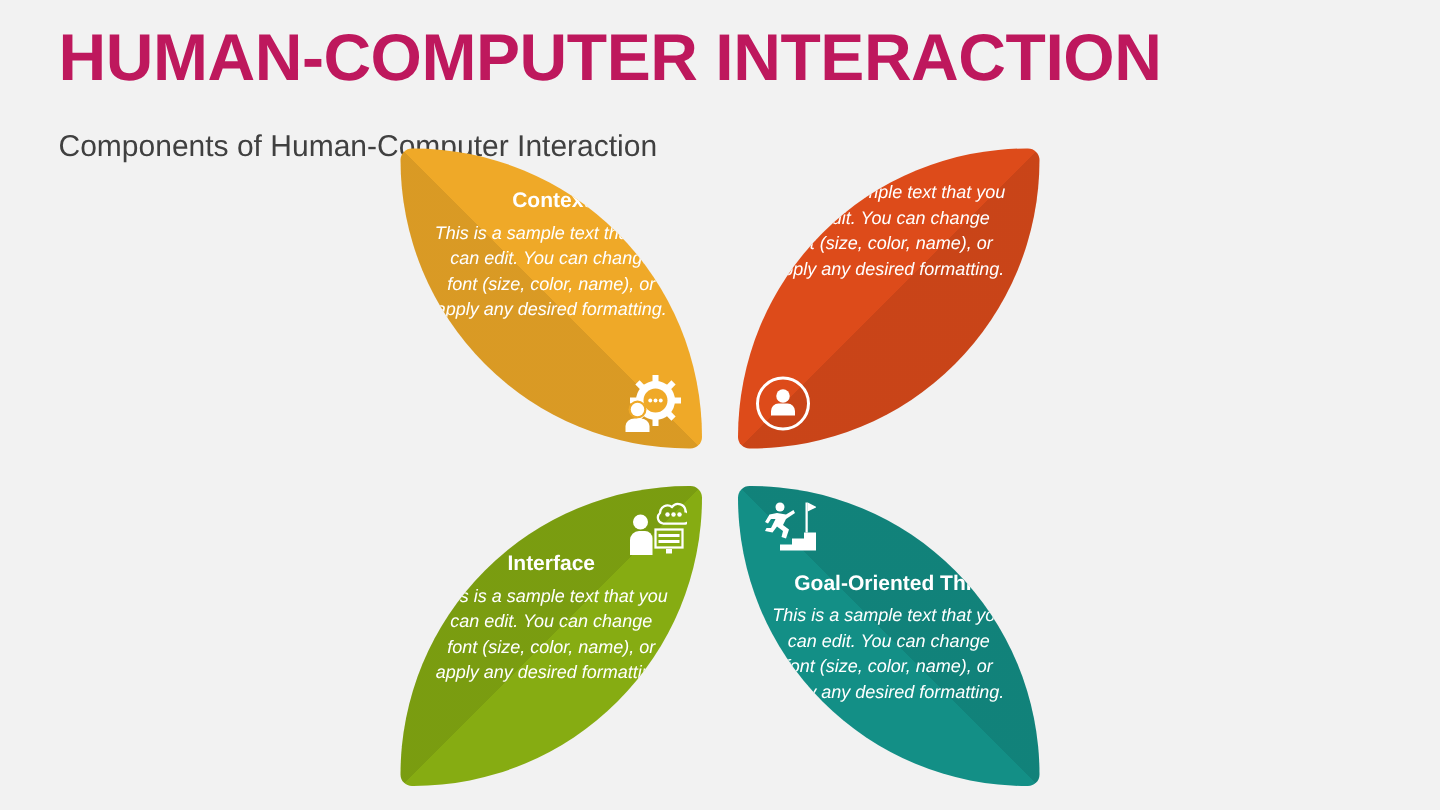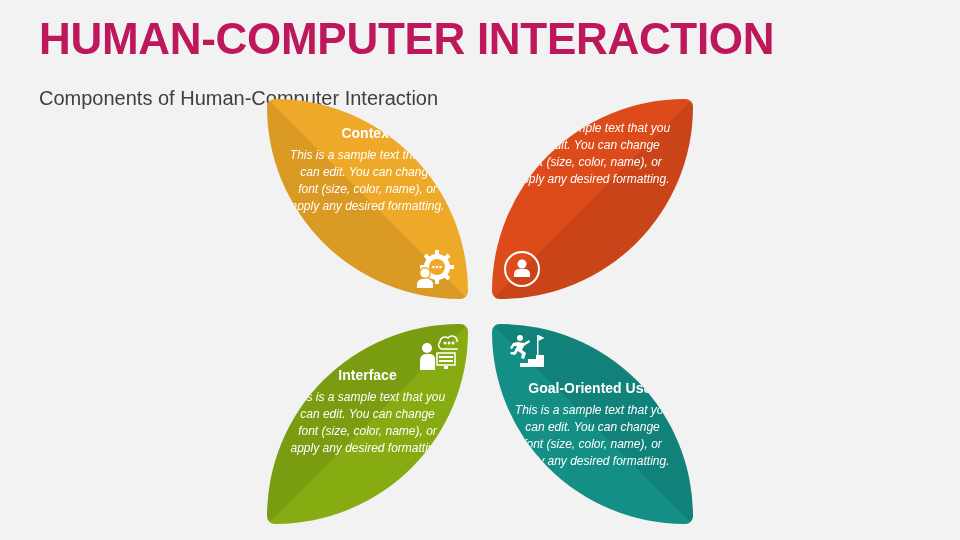--- a/index.html
+++ b/index.html
@@ -93,16 +93,16 @@
   <svg class="icon" style="left:12px;top:9px;" width="40" height="36" viewBox="0 0 40 36">
     <g fill="#fff">
       <path d="M10 34 h30 v-12 h-8 v4 h-8 v4 h-8 v4 z"></path>
       <rect x="33" y="2" width="1.5" height="20"></rect>
       <path d="M34.5 2 l6 3 l-6 3 z"></path>
       <circle cx="16" cy="5" r="3"></circle>
       <path d="M14 9 l6 1 l5 -3 l1 2 l-6 4 l-2 4 l4 3 l-2 6 l-3 -1 l1 -4 l-4 -3 l-3 4 l-5 -1 l1 -2 l3 0 l3 -6 l-3 0 l-2 3 l-2 -1 l3 -5 z"></path>
     </g>
   </svg>
   <div class="content" style="top:56px;">
-    <h3>Goal-Oriented User</h3>
+    <h3>Goal-Oriented This</h3>
     <p>This is a sample text that you can edit. You can change font (size, color, name), or apply any desired formatting.</p>
   </div>
 </div>
 
 </body></html>

